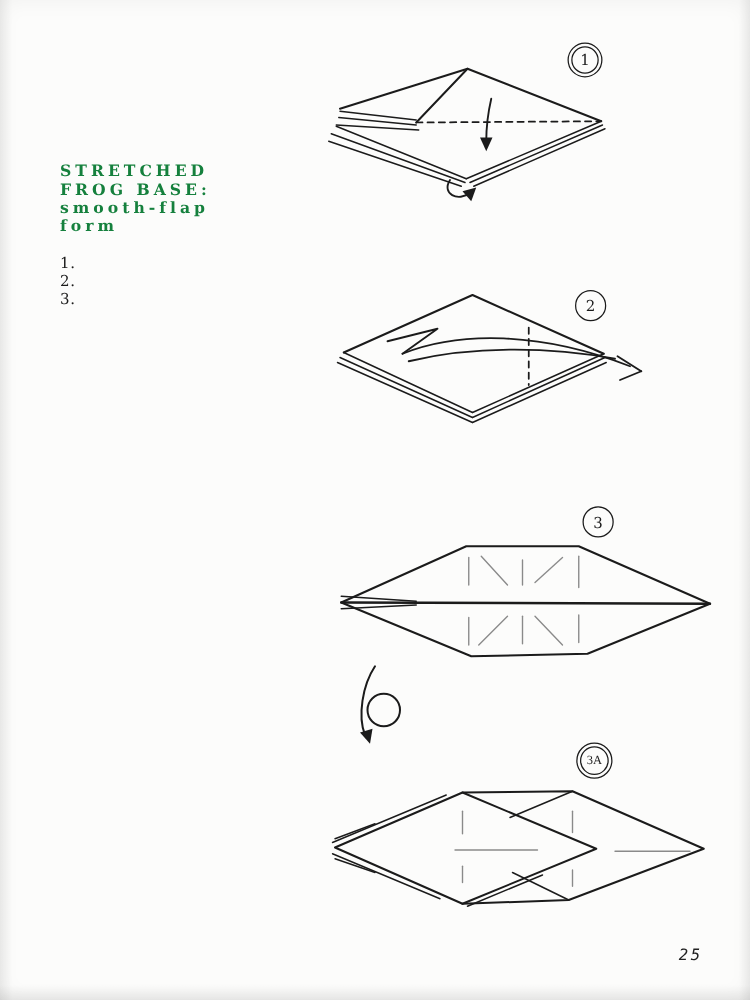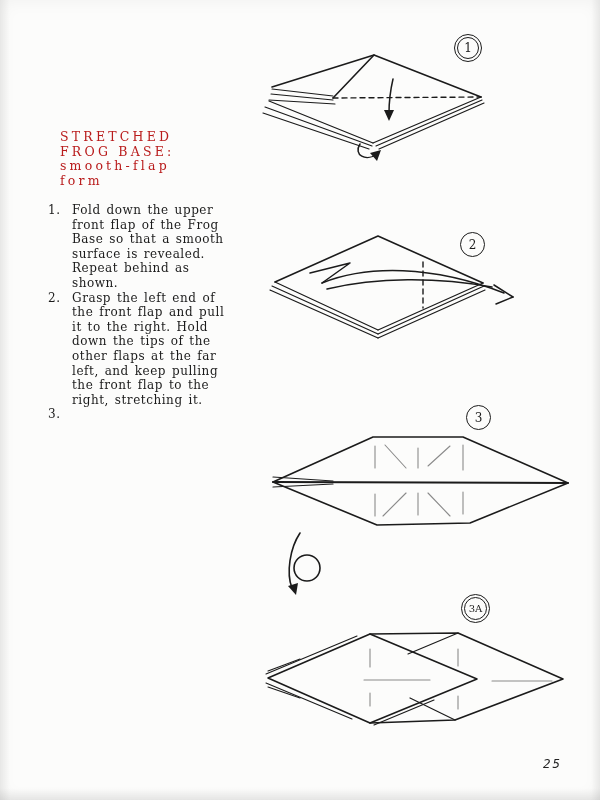--- a/index.html
+++ b/index.html
@@ -6,22 +6,22 @@
   body{width:600px;height:800px;background:#e9e9e7;font-family:"DejaVu Serif", serif;}
   .page{position:relative;width:600px;height:800px;background:#fcfcfb;overflow:hidden;
         box-shadow:inset 0 0 18px rgba(0,0,0,0.05);}
   .page::before{content:"";position:absolute;left:0;top:0;bottom:0;width:10px;
         background:linear-gradient(to right, rgba(0,0,0,0.06), rgba(0,0,0,0));pointer-events:none;}
   .page::after{content:"";position:absolute;right:0;top:0;bottom:0;width:9px;
         background:linear-gradient(to left, rgba(0,0,0,0.06), rgba(0,0,0,0));pointer-events:none;}
   .bottom-shade{position:absolute;left:0;right:0;bottom:0;height:12px;
         background:linear-gradient(to top, rgba(0,0,0,0.07), rgba(0,0,0,0));}
 
-  .heading{position:absolute;left:60px;top:130px;color:#b91c1c;font-size:12.5px;
-        line-height:14.6px;letter-spacing:3.2px;white-space:pre-line;font-weight:400;}
+  .heading{position:absolute;left:48px;top:130px;color:#15803d;font-size:12.5px;
+        line-height:14.6px;letter-spacing:3.2px;white-space:pre-line;font-weight:700;}
   .steps{position:absolute;left:48px;top:203px;width:200px;color:#1b1b1b;}
   .step{display:flex;font-size:12px;line-height:14.6px;}
   .step .num{width:24px;flex:0 0 24px;letter-spacing:0.5px;}
   .step .txt{white-space:pre-line;letter-spacing:0.55px;word-spacing:1.5px;}
 
   .fig-badge{position:absolute;border-radius:50%;border:1.6px solid #1b1b1b;
         display:flex;align-items:center;justify-content:center;color:#1b1b1b;
         font-size:12px;background:#fcfcfb;box-sizing:border-box;}
   .fig-badge.double{padding:2px;}
   .fig-badge.double .inner{width:100%;height:100%;border:1.3px solid #1b1b1b;border-radius:50%;
@@ -37,53 +37,39 @@
 <div class="page">
 
   <div class="heading">STRETCHED
 FROG BASE:
 smooth-flap
 form</div>
 
   <div class="steps">
     <div class="step">
       <span class="num">1.</span>
-      <span class="txt">Fold down the upper
-front flap of the Frog
-Base so that a smooth
-surface is revealed.
-Repeat behind as
-shown.</span>
     </div>
     <div class="step">
       <span class="num">2.</span>
-      <span class="txt">Grasp the left end of
-the front flap and pull
-it to the right.  Hold
-down the tips of the
-other flaps at the far
-left, and keep pulling
-the front flap to the
-right, stretching it.</span>
     </div>
     <div class="step">
       <span class="num">3.</span>
     </div>
   </div>
 
   <div class="fig-badge double" style="left:454px;top:34px;width:28px;height:28px;">
     <span class="inner">1</span>
   </div>
   <div class="fig-badge single" style="left:460px;top:232px;">
     <span>2</span>
   </div>
   <div class="fig-badge single" style="left:466px;top:405px;">
     <span>3</span>
   </div>
-  <div class="fig-badge double" style="left:461px;top:594px;width:29px;height:29px;font-size:10px;">
+  <div class="fig-badge double" style="left:461px;top:594px;width:29px;height:29px;font-size:10px;font-family:Liberation Serif, serif;">
     <span class="inner">3A</span>
   </div>
 
   <svg style="left:252px;top:25px;" width="265" height="150" viewBox="0 0 265 150" fill="none" stroke="#1b1b1b" stroke-width="1.6" stroke-linecap="round" stroke-linejoin="round">
     <path d="M20,62 L122,30 L229,72"></path>
     <path d="M122,30 L81,73"></path>
     <path d="M81,73 L229,72" stroke-dasharray="5,4" stroke-width="1.4"></path>
     <g stroke-width="1.1">
       <path d="M20,64 L81,71"></path>
         <path d="M19,69 L81,75"></path>

